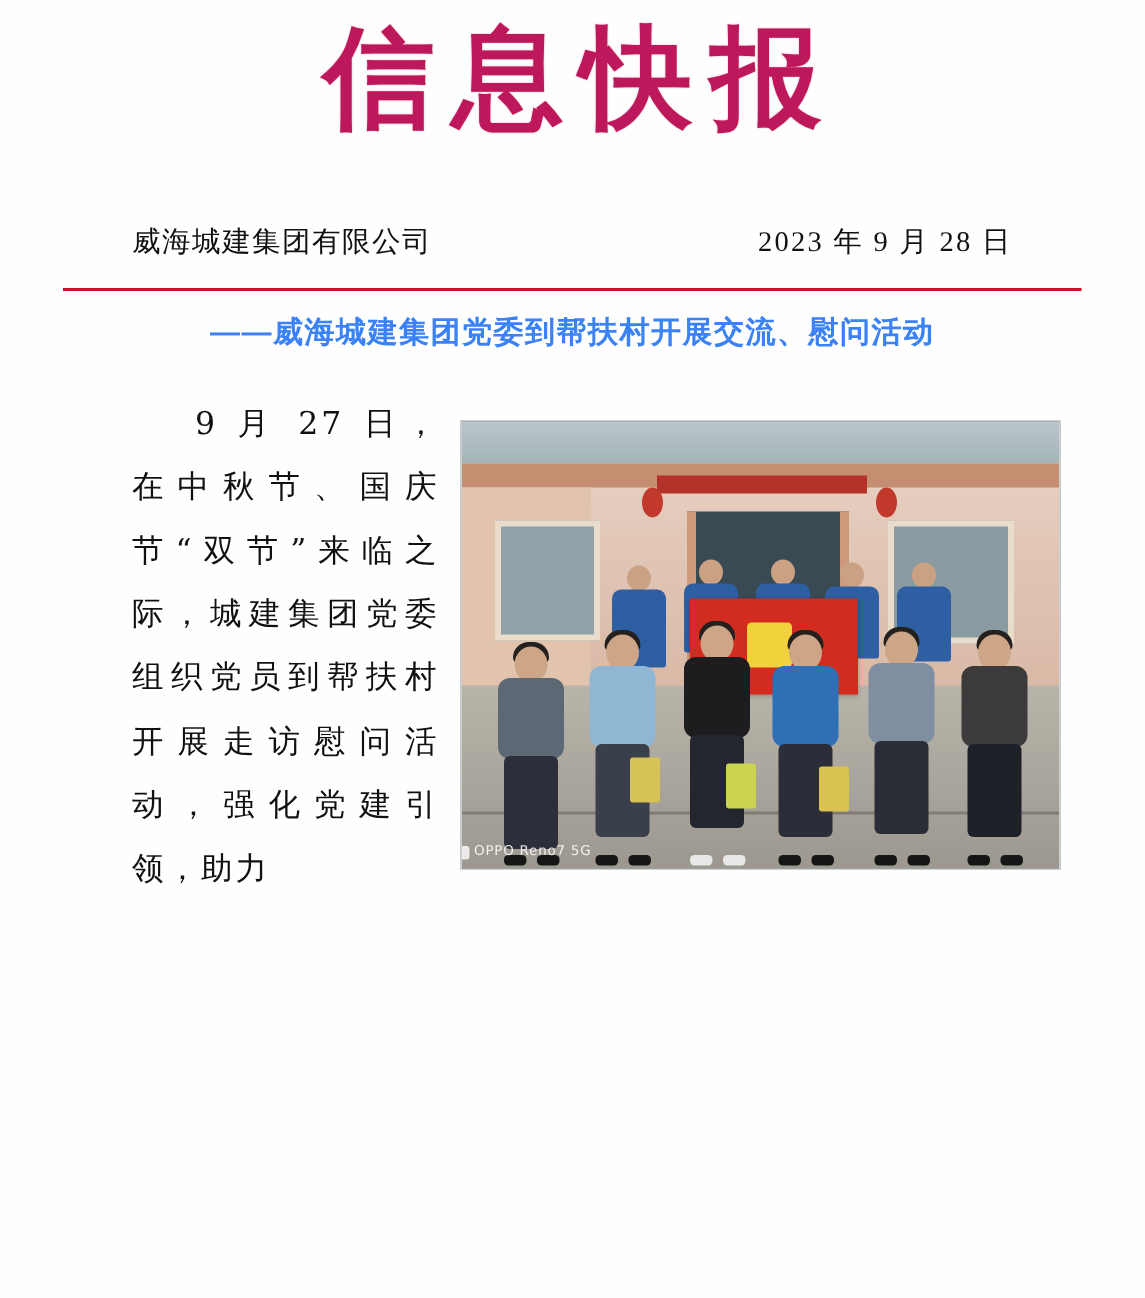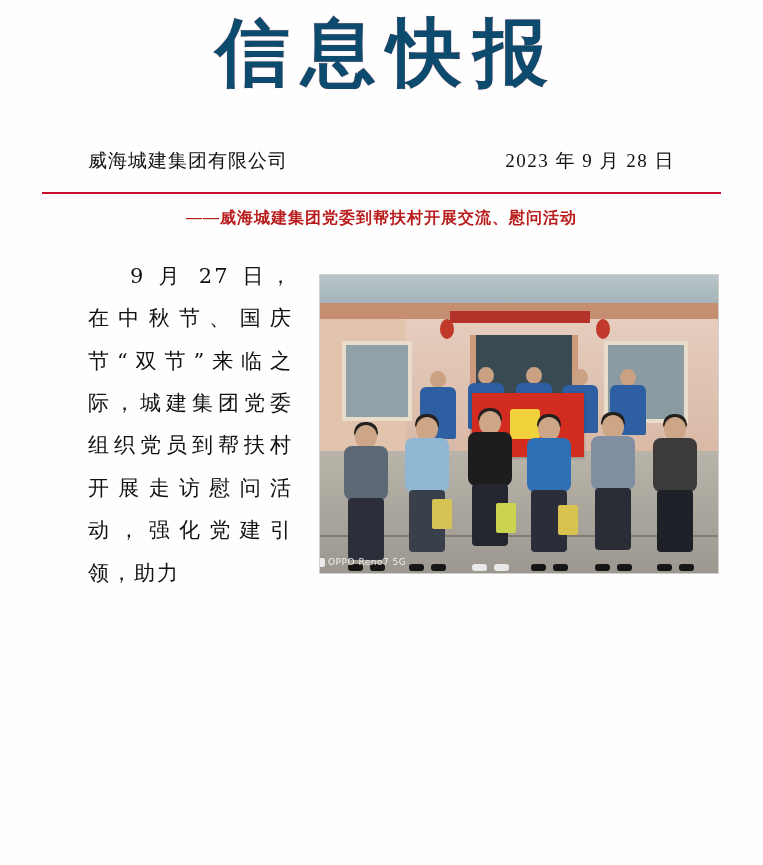--- a/index.html
+++ b/index.html
@@ -25,21 +25,21 @@
   
   .masthead {
     text-align: center;
     padding-top: 14px;
   }
   .masthead-title {
     font-family: "DejaVu Serif", serif;
     font-size: 74px;
     line-height: 1.05;
     font-weight: 700;
-    color: #0c4a6e;
+    color: #be185d;
     letter-spacing: 12px;
     text-indent: 12px;
     text-shadow: 0 0 1px rgba(200,16,46,0.5);
   }
 
   .issue-line {
     text-align: center;
     margin-top: 42px;
     font-size: 21px;
     letter-spacing: 2px;
@@ -84,25 +84,25 @@
     text-align: center;
     font-family: "DejaVu Serif", serif;
     font-weight: 700;
     font-size: 30px;
     letter-spacing: 3px;
     color: #0d0d0d;
   }
   .subhead {
     margin-top: 14px;
     text-align: center;
-    font-family: Liberation Serif, serif;
+    font-family: Liberation Sans, sans-serif;
     font-weight: 700;
-    font-size: 16px;
+    font-size: 20px;
     letter-spacing: 1px;
-    color: #b91c1c;
+    color: #3b82f6;
   }
 
   
   .body-area {
     margin-top: 26px;
     padding: 0 48px 0 88px;
     display: flex;
     align-items: center;
     gap: 14px;
   }
@@ -121,21 +121,20 @@
 
   
   .photo {
     position: relative;
     width: 398px;
     height: 298px;
     flex: 0 0 398px;
     overflow: hidden;
     background: #6d7f86;
     border: 1px solid #cfcfcf;
-    margin-left: 12px;
   }
   
   .ph-sky {
     position: absolute; left: 0; top: 0; width: 100%; height: 34px;
     background: linear-gradient(#b9c6c9, #9fb0b4);
   }
   .ph-building {
     position: absolute; left: 0; top: 28px; width: 100%; height: 150px;
     background: linear-gradient(#e7cfc0, #d9b9a6);
   }

